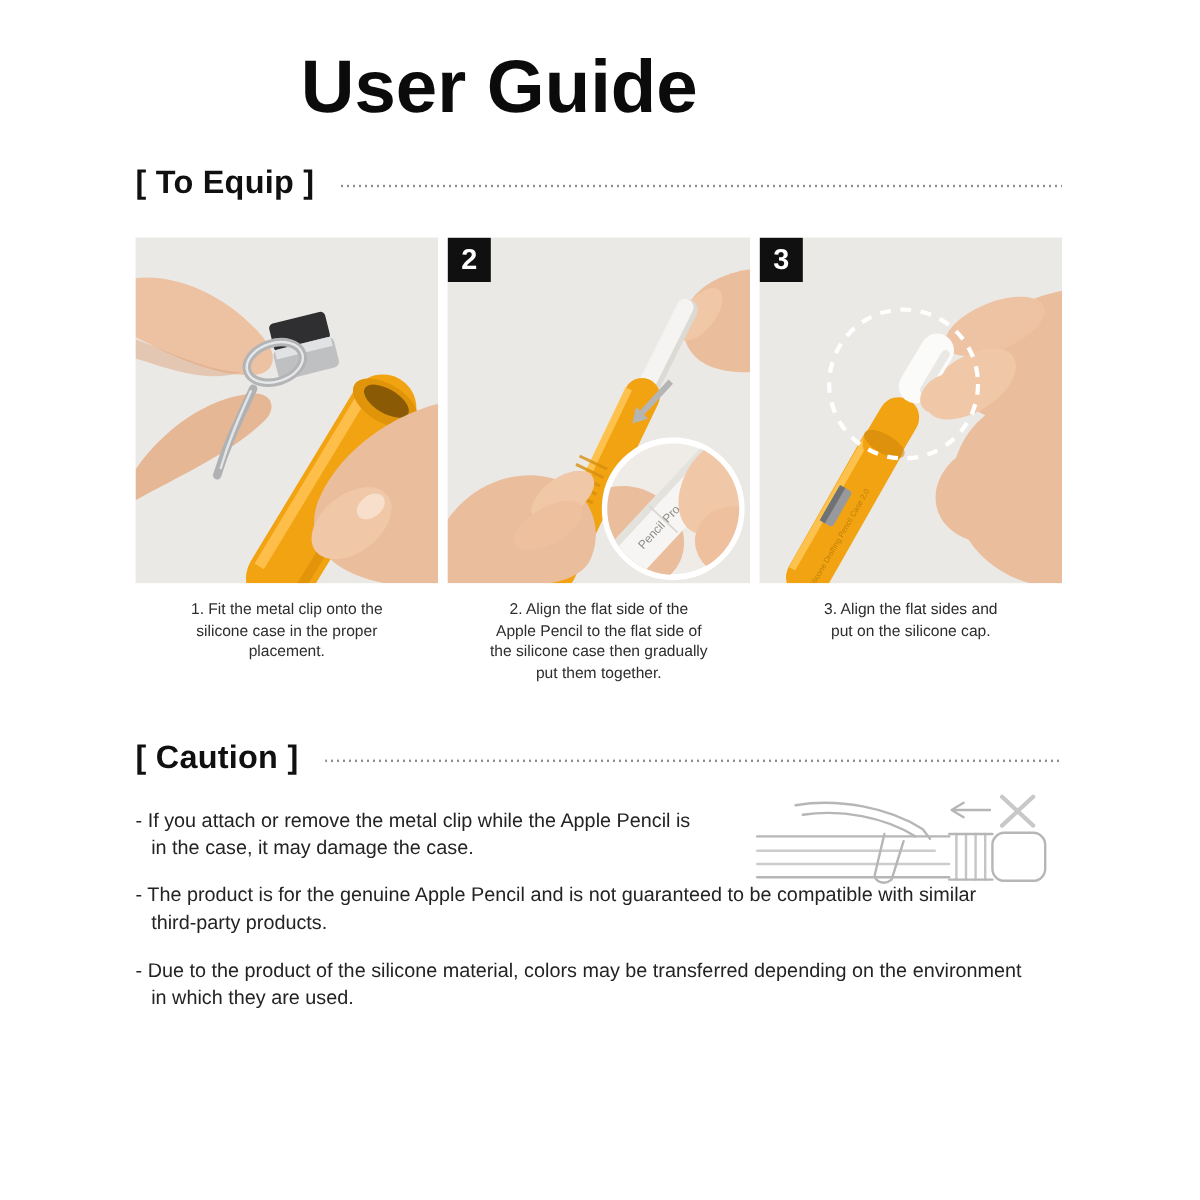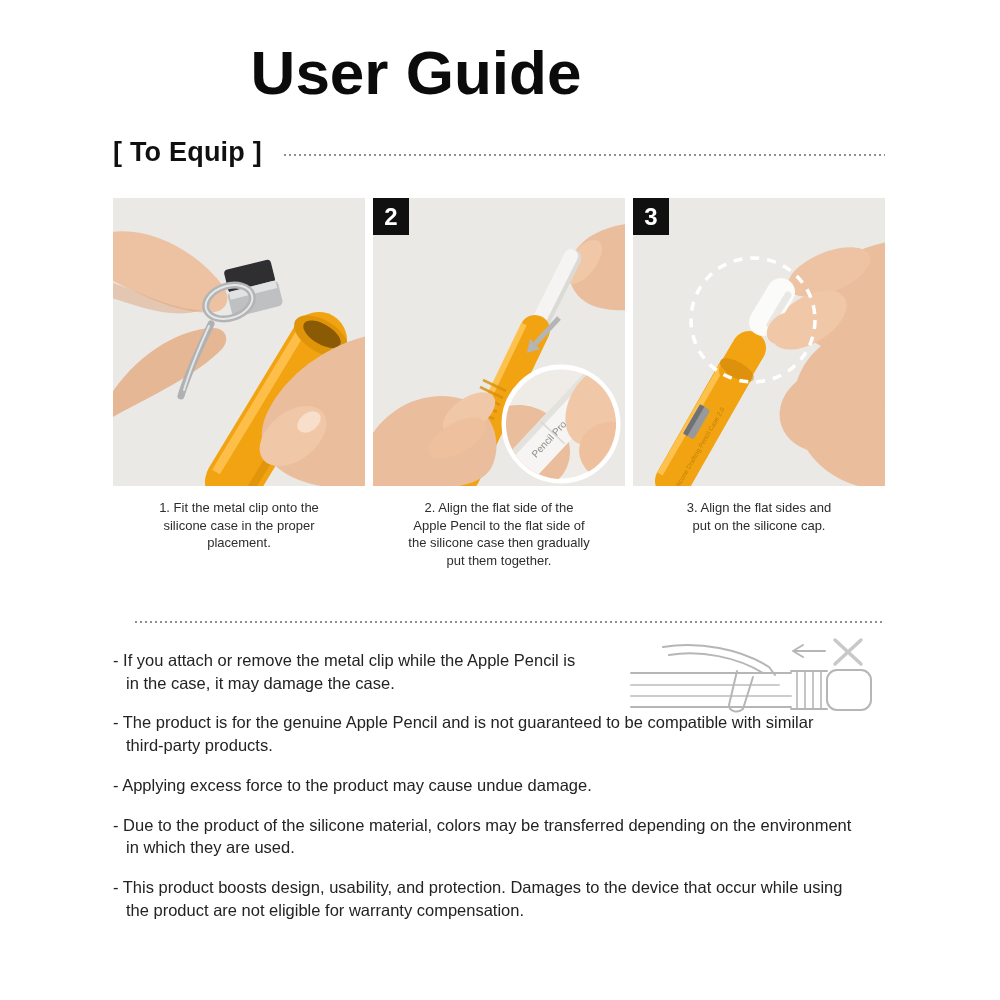--- a/index.html
+++ b/index.html
@@ -172,20 +172,21 @@
 placement.</p>
       <p class="caption">2. Align the flat side of the
 Apple Pencil to the flat side of
 the silicone case then gradually
 put them together.</p>
       <p class="caption">3. Align the flat sides and
 put on the silicone cap.</p>
     </div>
 
     <div class="section-head caution-head">
+      <span class="section-label">[ Caution ]</span>
       <span class="dots"></span>
     </div>
 
     <div class="caution-body">
 
       <svg class="caution-art" viewBox="0 0 262 86">
         <g stroke="#b6b6b6" stroke-width="2" fill="none" stroke-linecap="round" stroke-linejoin="round">
           <line x1="2" y1="38" x2="162" y2="38"></line>
           <line x1="2" y1="50" x2="150" y2="50" opacity="0.7"></line>
           <line x1="2" y1="61" x2="162" y2="61" opacity="0.7"></line>
@@ -210,21 +211,18 @@
         <g stroke="#c8c8c8" stroke-width="3.5" stroke-linecap="round">
           <line x1="206" y1="5" x2="232" y2="29"></line>
           <line x1="232" y1="5" x2="206" y2="29"></line>
         </g>
       </svg>
 
       <p class="caution-item first">- If you attach or remove the metal clip while the Apple Pencil is
 in the case,  it may damage the case.</p>
       <p class="caution-item">- The product is for the genuine Apple Pencil and is not guaranteed to be compatible with similar
 third-party products.</p>
-      <p class="caution-item">- Applying excess force to the product may cause undue damage.</p>
       <p class="caution-item">- Due to the product of the silicone material, colors may be transferred depending on the environment
 in which they are used.</p>
-      <p class="caution-item">- This product boosts design, usability, and protection. Damages to the device that occur while using
-the product are not eligible for warranty compensation.</p>
     </div>
 
   </div>
 </div>
 
 </body></html>

